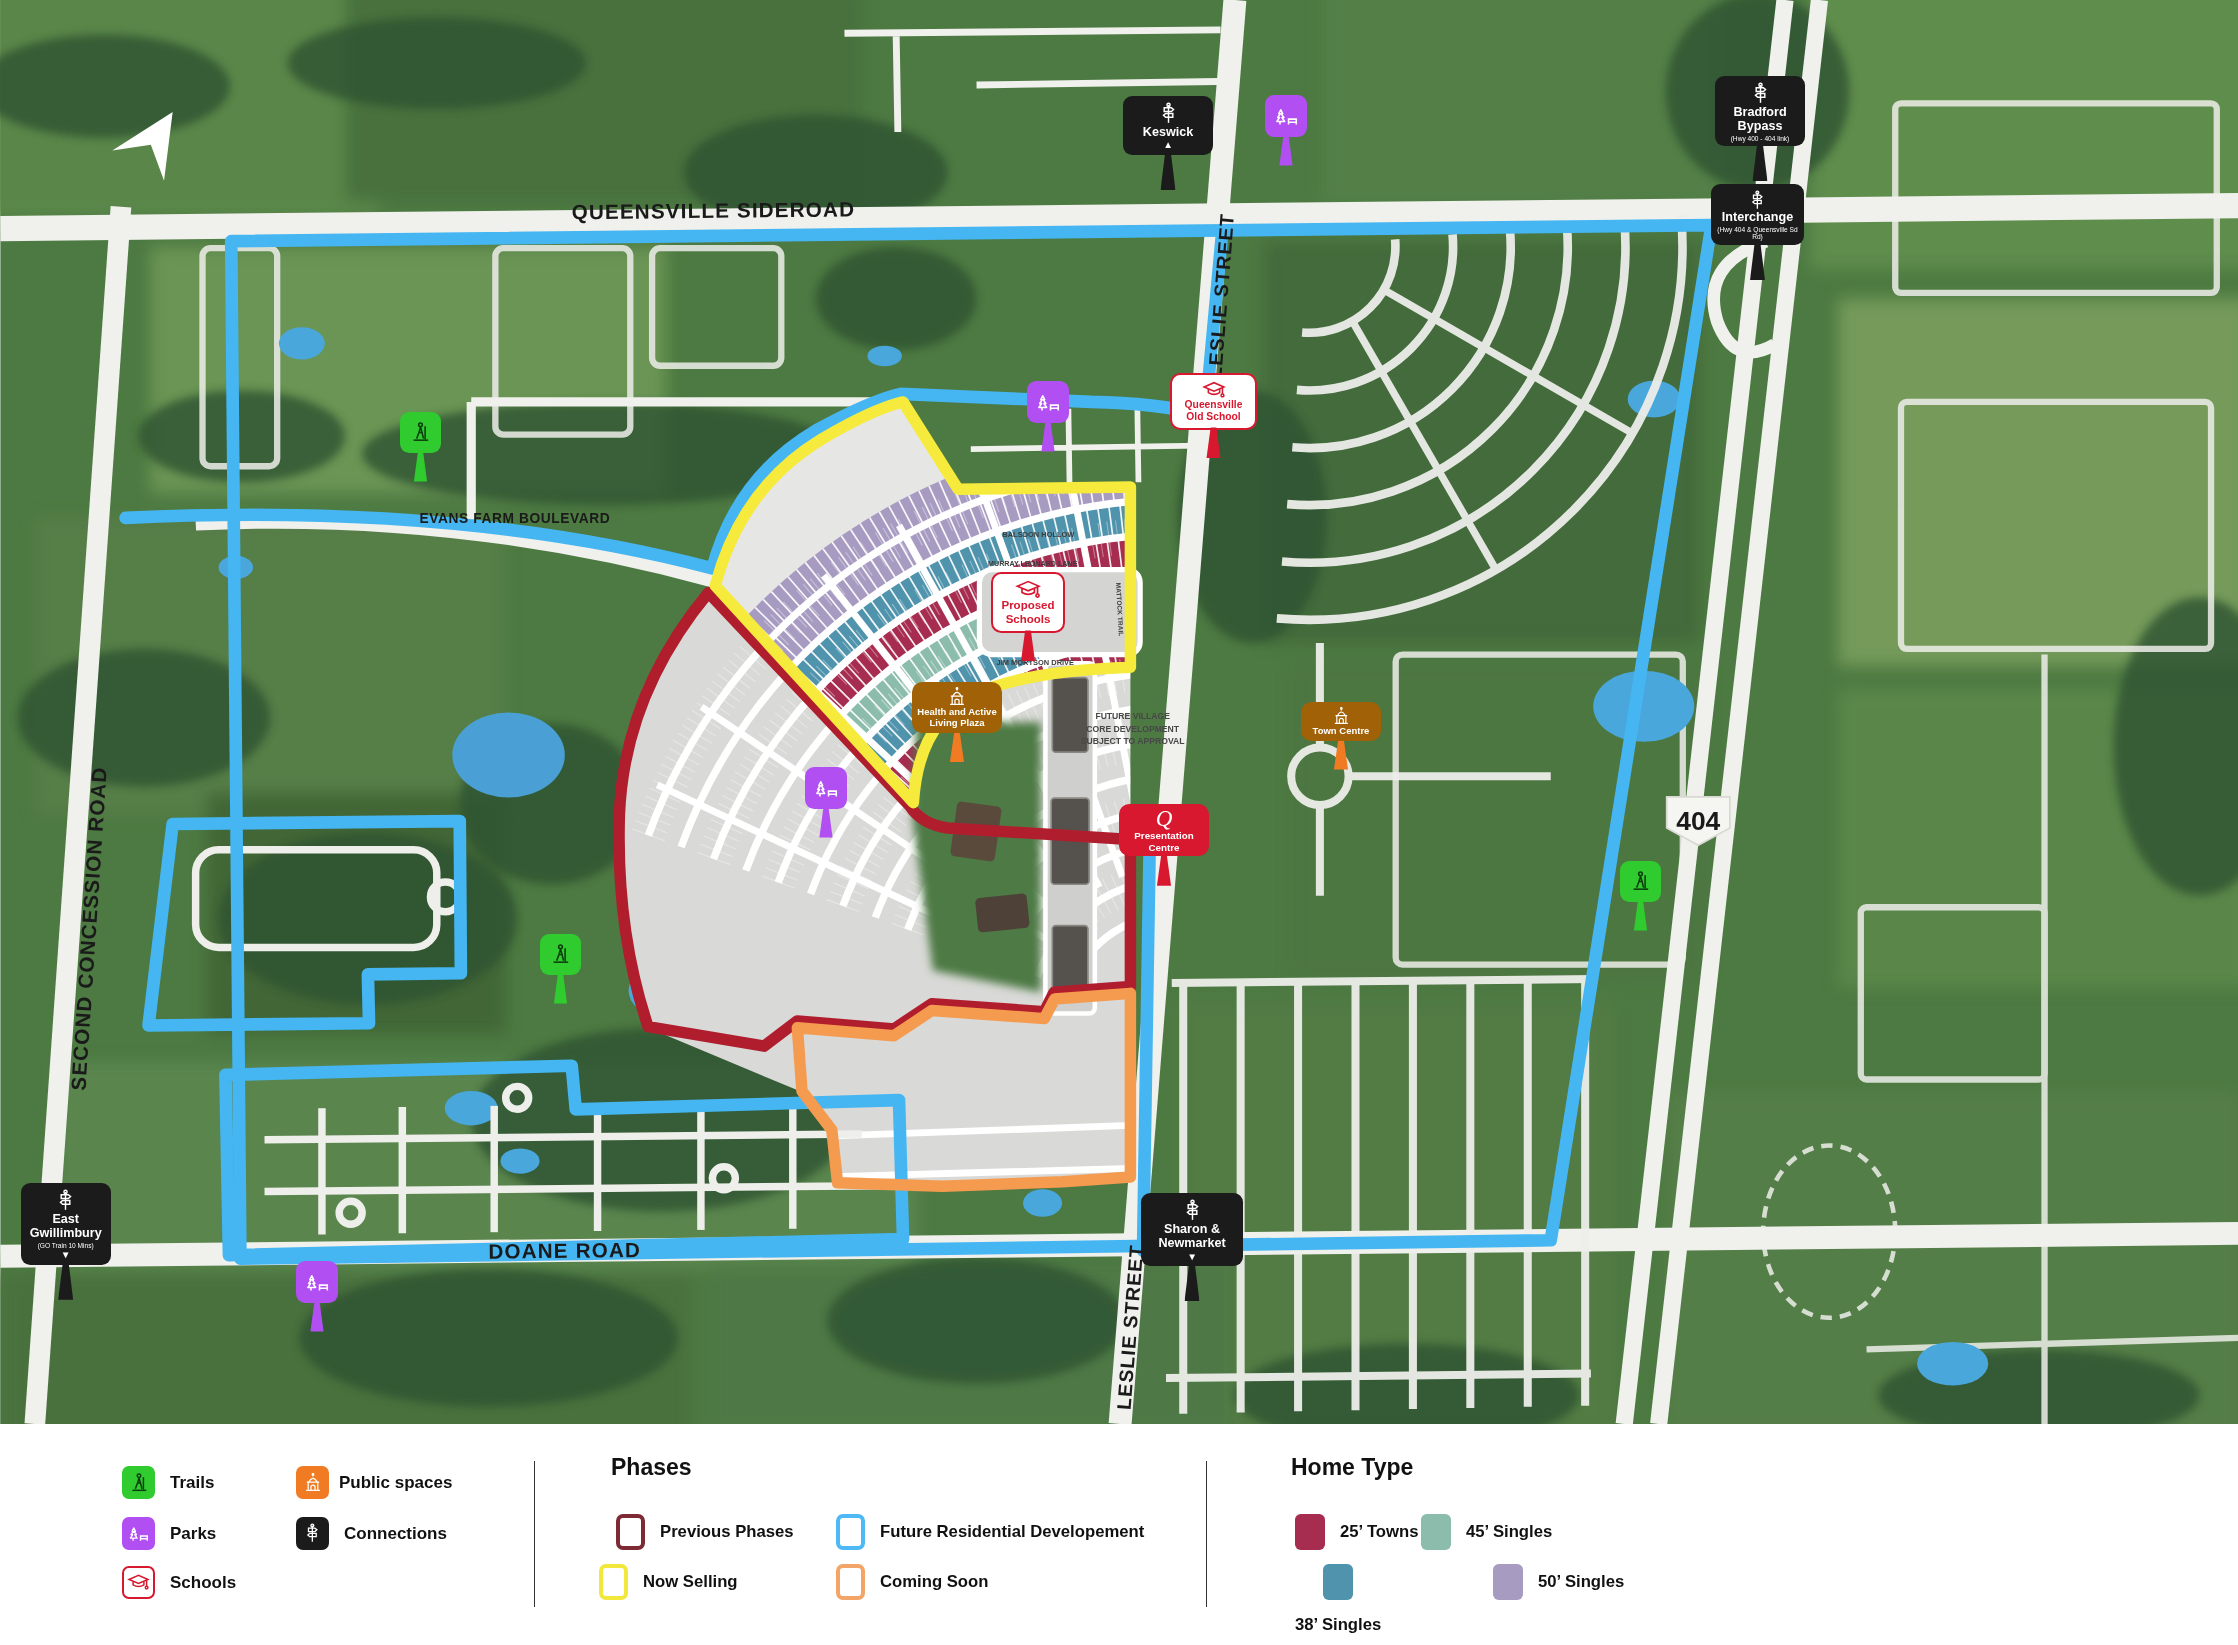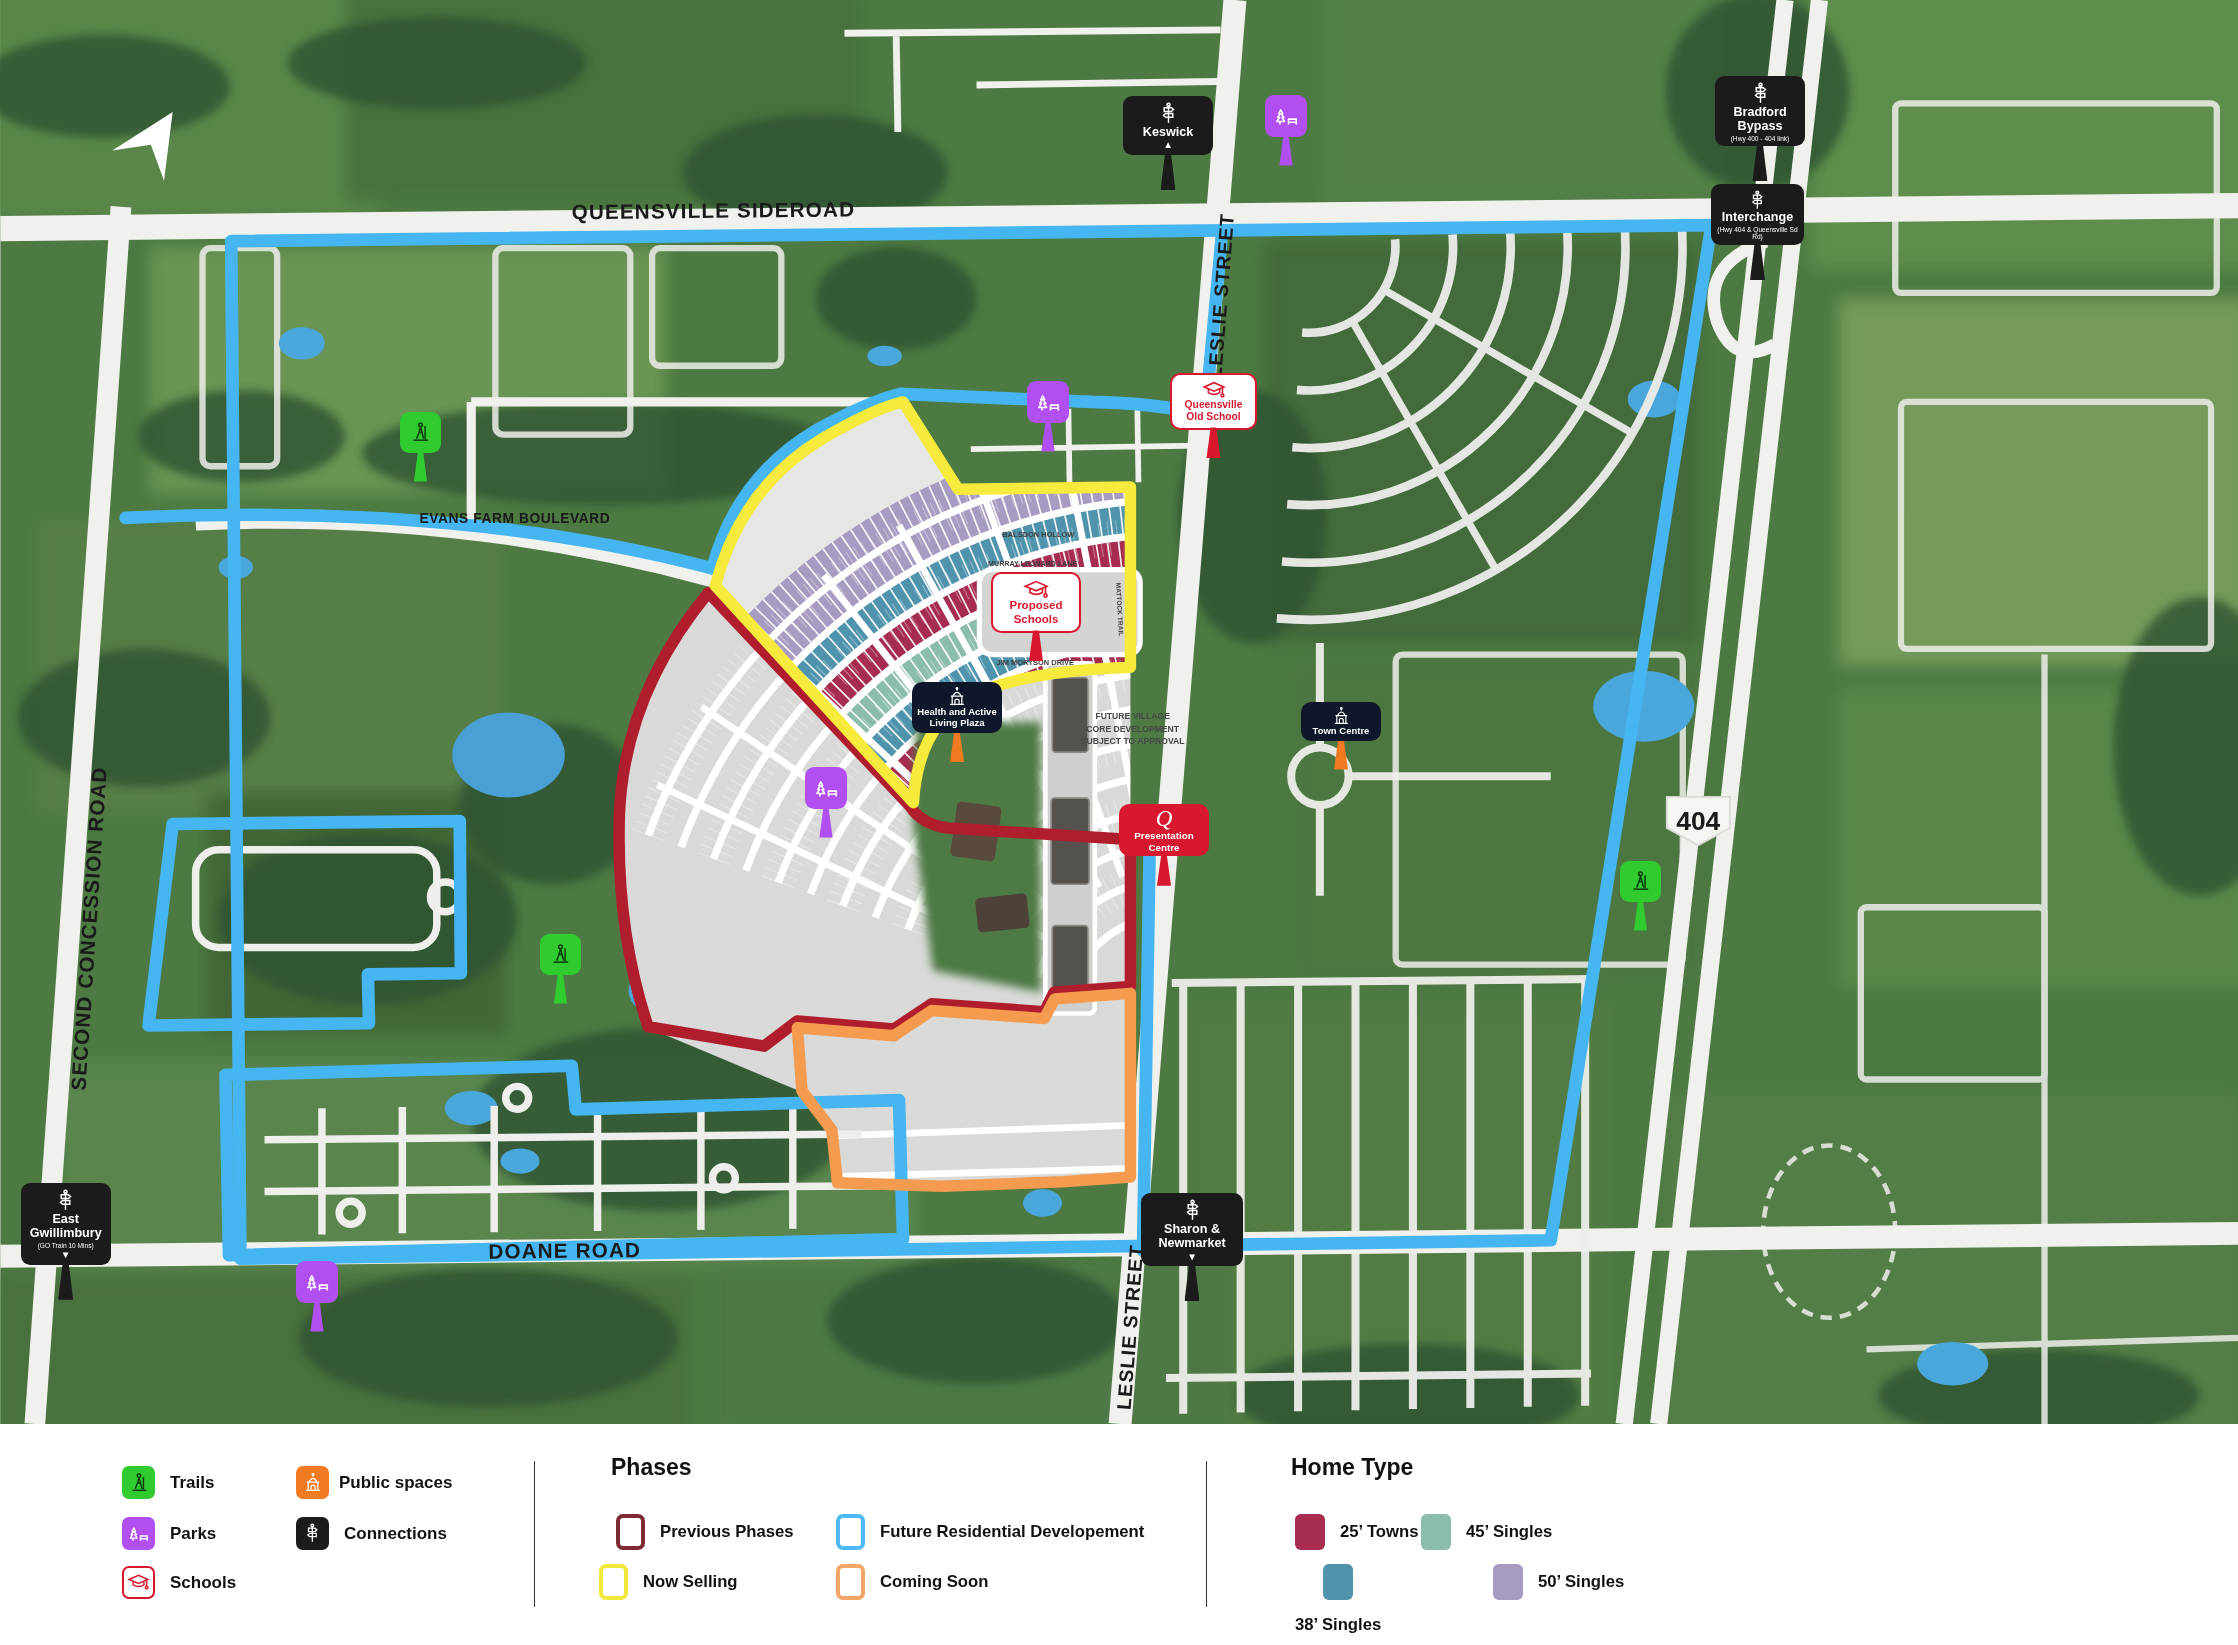--- a/index.html
+++ b/index.html
@@ -17,21 +17,21 @@
   .mk-black .m-sub{font-size:6.6px;margin-top:1.7px;}
   .mk-black .m-arrow{font-size:9.8px;margin-top:1.7px;line-height:1;}
   .mk-sq{border-radius:9.2px;display:flex;align-items:center;justify-content:center;}
   .mk-purple{background:#b14ff2;}
   .mk-purple .tail{background:#b14ff2;width:15px;height:29px;}
   .mk-green{background:#2fcb2f;}
   .mk-green .tail{background:#2fcb2f;width:15px;height:29px;}
   .mk-whitered{background:#fff;border:2.9px solid #d7182f;border-radius:10.3px;color:#d7182f;padding:4.6px 3.4px;}
   .mk-whitered .tail{background:#d7182f;width:16px;height:31px;}
   .mk-whitered .m-label{font-size:10.3px;font-weight:bold;line-height:1.18;}
-  .mk-orange{background:#0f172a;color:#fff;border-radius:10.3px;padding:4.6px 3.4px;}
+  .mk-orange{background:#a16207;color:#fff;border-radius:10.3px;padding:4.6px 3.4px;}
   .mk-orange .tail{background:#f07b22;width:16px;height:29px;}
   .mk-orange .m-label{font-size:9.5px;font-weight:bold;line-height:1.2;}
   .mk-red{background:#d7182f;color:#fff;border-radius:10.3px;padding:3.4px 3.4px;}
   .mk-red .tail{background:#d7182f;width:16px;height:30px;}
   .mk-red .m-label{font-size:9.8px;font-weight:bold;line-height:1.15;}
   .mk-red .m-q{font-family:"Liberation Serif",serif;font-size:23px;line-height:1;font-style:italic;}
   .m-ico{display:block;margin:0 auto;}
 
   
   #legend{position:absolute;left:0;top:1424px;width:2239px;height:221px;background:#ffffff;}
@@ -381,21 +381,21 @@
     <svg class="m-ico" width="24" height="19.5" viewBox="0 0 34 26" fill="none" stroke="#d7182f" stroke-width="2.2">
       <path d="M3,9 L17,3 L31,9 L17,15 Z"></path>
           <path d="M9,12 v5 q8,5 16,0 v-5"></path>
       <line x1="29" y1="10" x2="29" y2="19"></line>
           <circle cx="29" cy="21" r="2"></circle>
     </svg>
     <div class="m-label">Queensville Old School</div>
     <div class="tail"></div>
   </div>
 
-  <div class="marker mk-whitered" style="left:991px;top:572px;width:90px;">
+  <div class="marker mk-whitered" style="left:991px;top:572px;width:74px;">
     <svg class="m-ico" width="26.4" height="20.7" viewBox="0 0 34 26" fill="none" stroke="#d7182f" stroke-width="2.2">
       <path d="M3,9 L17,3 L31,9 L17,15 Z"></path>
           <path d="M9,12 v5 q8,5 16,0 v-5"></path>
       <line x1="29" y1="10" x2="29" y2="19"></line>
           <circle cx="29" cy="21" r="2"></circle>
     </svg>
     <div class="m-label" style="font-size:11.5px">Proposed Schools</div>
     <div class="tail"></div>
   </div>
 

